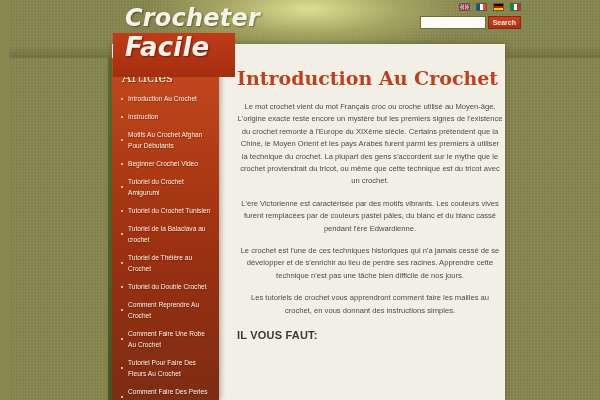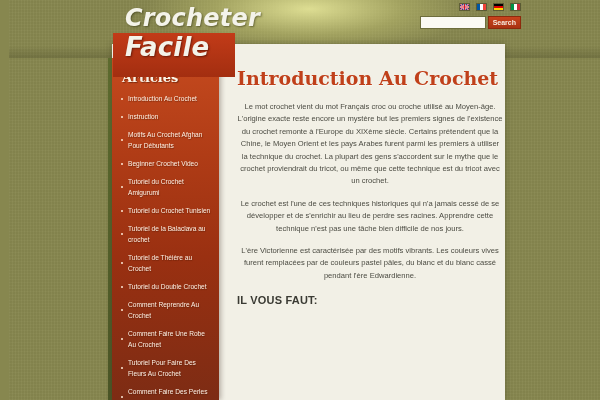--- a/index.html
+++ b/index.html
@@ -94,21 +94,21 @@
   #sidebar .fold {
     position:absolute; right:0; top:0; width:18px; height:18px;
     background:linear-gradient(135deg,#f2f0e6 0 48%, #8c2d10 50%, #a63a16 100%);
   }
   #sidebar-strip {
     position:absolute; left:99px; top:58px; width:5px; height:342px;
     background:linear-gradient(to bottom,#5d6b2f,#4a5526);
   }
   #sidebar-title {
     position:relative; margin:12px 0 8px 10px;
-    font-family:"DejaVu Serif", serif; font-weight:bold;
+    font-family:"DejaVu Serif", serif; font-weight:normal;
     font-size:13px; color:#fbf4e8;
     text-shadow:1px 1px 1px rgba(70,20,0,.55);
   }
   #sidebar-list { list-style:none; margin:0 6px 0 8px; }
   #sidebar-list li {
     position:relative;
     font-size:6.6px; line-height:11px;
     color:#fdf2e6; padding:0 2px 0 8px;
     margin-bottom:7px;
     text-shadow:.5px .5px .7px rgba(80,25,5,.5);
@@ -215,20 +215,21 @@
         <li>Comment Faire Une Robe Au Crochet</li>
         <li>Tutoriel Pour Faire Des Fleurs Au Crochet</li>
         <li>Comment Faire Des Perles Au Crochet</li>
       </ul>
   </div>
 
   <div id="article">
     <h1 id="article-title">Introduction Au Crochet</h1>
     <div id="article-paragraphs">
         <p>Le mot crochet vient du mot Français croc ou croche utilisé au Moyen-âge. L'origine exacte reste encore un mystère but les premiers signes de l'existence du crochet remonte à l'Europe du XIXème siècle. Certains prétendent que la Chine, le Moyen Orient et les pays Arabes furent parmi les premiers à utiliser la technique du crochet. La plupart des gens s'accordent sur le mythe que le crochet proviendrait du tricot, ou même que cette technique est du tricot avec un crochet.</p>
+        <p>L'ère Victorienne est caractérisée par des motifs vibrants. Les couleurs vives furent remplacées par de couleurs pastel pâles, du blanc et du blanc cassé pendant l'ère Edwardienne.</p>
         <p>Le crochet est l'une de ces techniques historiques qui n'a jamais cessé de se développer et de s'enrichir au lieu de perdre ses racines. Apprendre cette technique n'est pas une tâche bien difficile de nos jours.</p>
-        <p>L'ère Victorienne est caractérisée par des motifs vibrants. Les couleurs vives furent remplacées par de couleurs pastel pâles, du blanc et du blanc cassé pendant l'ère Edwardienne.</p>
+        <p>Les tutoriels de crochet vous apprendront comment faire les mailles au crochet, en vous donnant des instructions simples.</p>
       </div>
     <div class="subhead">IL VOUS FAUT:</div>
 
   </div>
 
 </div>
 
 </body></html>

